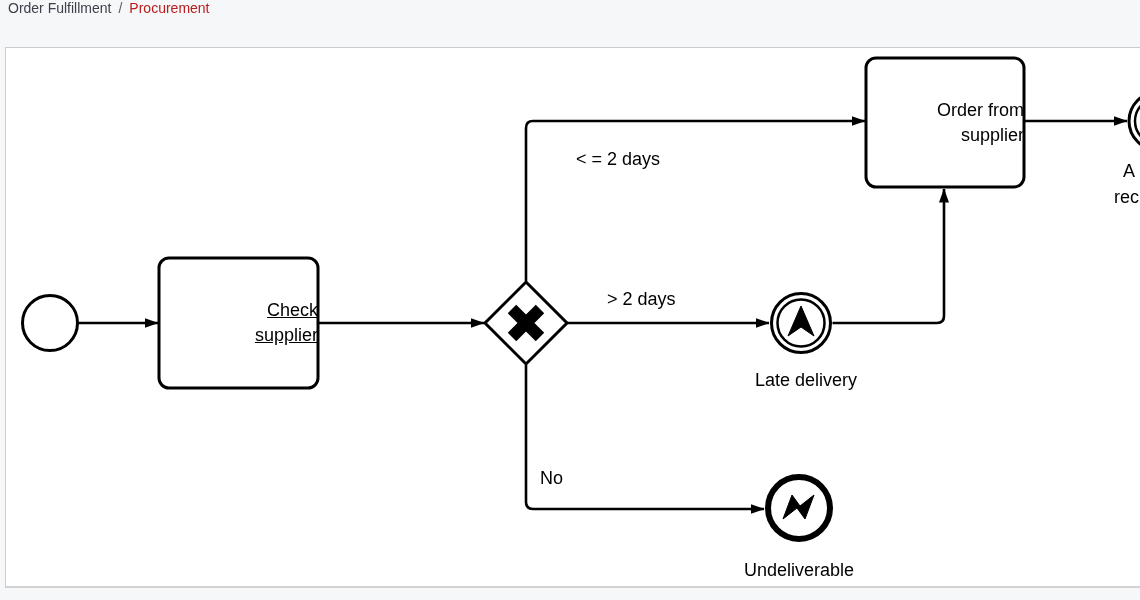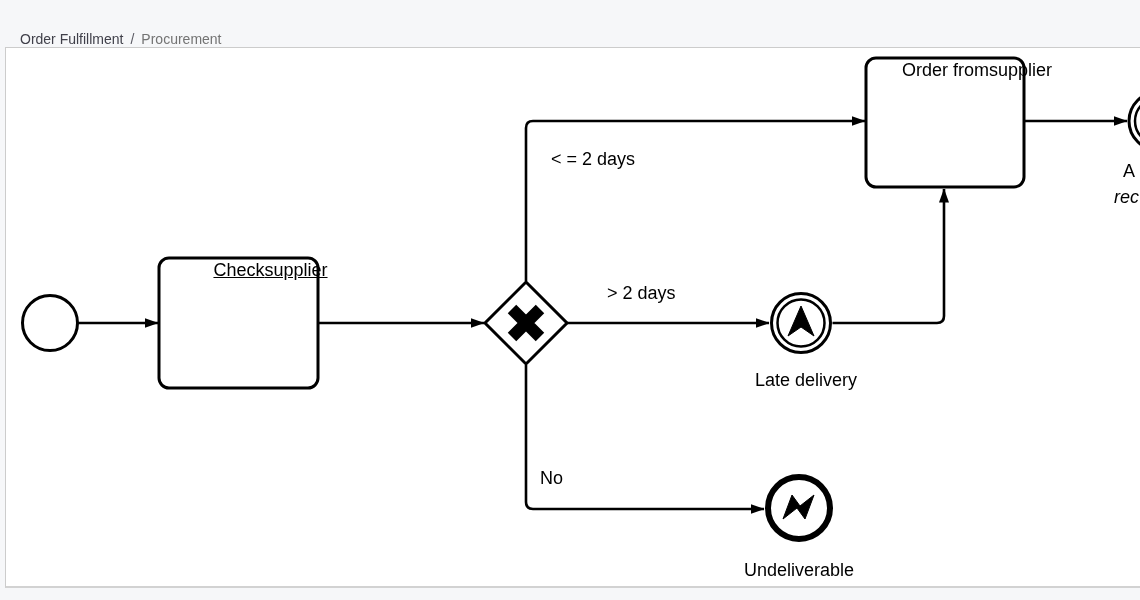--- a/index.html
+++ b/index.html
@@ -10,28 +10,28 @@
     font-family: "Liberation Sans", sans-serif;
     color: #000;
   }
 
   
   .breadcrumb {
     position: absolute;
     left: 0; top: 0;
     width: 1140px; height: 47px;
     display: flex;
-    align-items: flex-end;
+    align-items: flex-start;
     gap: 7px;
-    padding-left: 20px;
+    padding-left: 8px;
     font-size: 14px;
   }
   .crumb-root { color: #40404a; cursor: pointer; }
   .crumb-sep  { color: #5a5a63; }
-  .crumb-current { color: #737373; cursor: pointer; }
+  .crumb-current { color: #b91c1c; cursor: pointer; }
 
   
   .canvas {
     position: absolute;
     left: 5px; top: 47px;
     width: 1135px; height: 541px;
     background: #ffffff;
     border: 1px solid #cccccc;
     border-right: none;
     border-bottom: 2px solid #d2d2d2;
@@ -44,27 +44,26 @@
     font-size: 18px;
     line-height: 21px;
     white-space: nowrap;
     color: #000;
   }
   .lbl.center { text-align: center; }
 
   .task-text {
     position: absolute;
     display: flex;
-    flex-direction: row;
-    align-items: flex-start;
+    flex-direction: column;
+    align-items: flex-end;
     justify-content: center;
     font-size: 18px;
     line-height: 25px;
     text-align: center;
-    margin-left: 32px;
   }
   .task-text span { display: block; white-space: nowrap; }
 </style>
 </head>
 <body>
 
 <div class="breadcrumb">
   <span class="crumb-root">Order Fulfillment</span>
   <span class="crumb-sep">/</span>
   <span class="crumb-current">Procurement</span>
@@ -109,21 +108,21 @@
 
   <div class="task-text" style="left:153px; top:210px; width:159px; height:130px;text-decoration:underline;">
     <span>Check</span>
     <span>supplier</span>
   </div>
   <div class="task-text" style="left:860px; top:10px; width:158px; height:129px;">
     <span>Order from</span>
     <span>supplier</span>
   </div>
 
-  <div class="lbl" style="left:545px; top:101px;">&lt; = 2 days</div>
-  <div class="lbl" style="left:601px; top:235px;">&gt; 2 days</div>
+  <div class="lbl" style="left:570px; top:101px;">&lt; = 2 days</div>
+  <div class="lbl" style="left:601px; top:241px;">&gt; 2 days</div>
   <div class="lbl" style="left:534px; top:420px;">No</div>
   <div class="lbl center" style="left:715px; top:322px; width:170px;">Late delivery</div>
   <div class="lbl center" style="left:703px; top:512px; width:180px;">Undeliverable</div>
   <div class="lbl" style="left:1117px; top:113px;">A</div>
-  <div class="lbl" style="left:1108px; top:139px;font-style:italic;">rec</div>
+  <div class="lbl" style="left:1108px; top:139px;">rec</div>
 
 </div>
 
 </body></html>

